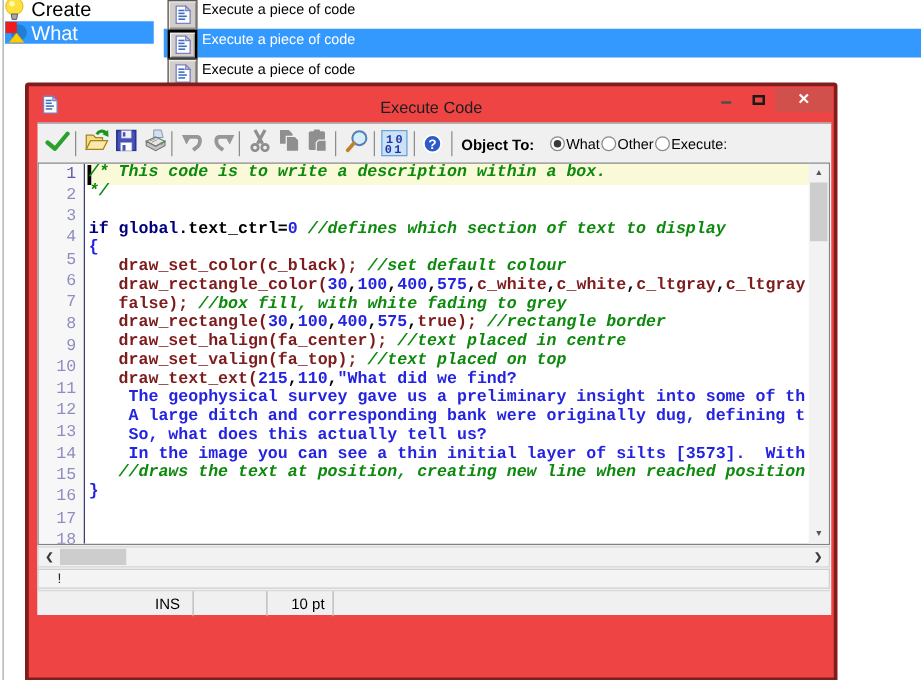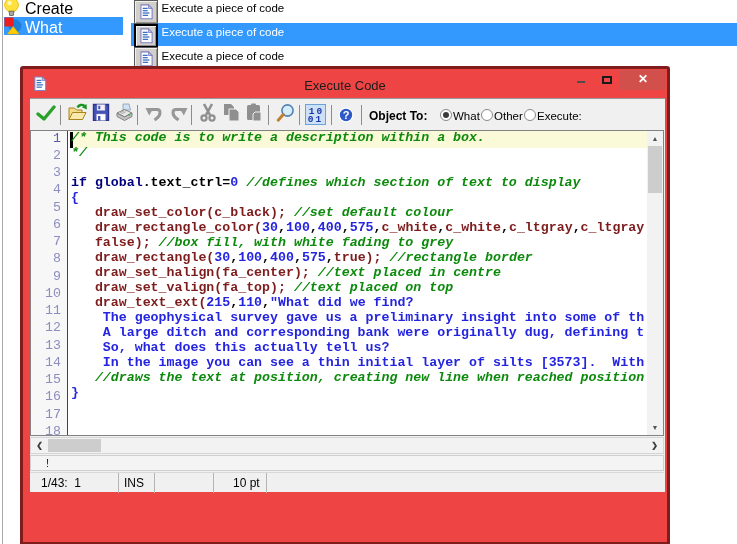--- a/index.html
+++ b/index.html
@@ -255,23 +255,20 @@
     </div>
     <div id="hsb">
       <div class="arr" style="left:1px">❮</div>
       <div id="hthumb"></div>
       <div class="arr" style="right:1px">❯</div>
     </div>
     <div id="msgbar">
         <span style="position:absolute;left:15px">!</span>
       </div>
     <div id="status">
-      <div class="scell" style="left:0;width:89px">
-          <span style="position:absolute;left:11px">1/43:&nbsp;&nbsp;1</span>
-        </div>
       <div class="scell" style="left:89px;width:36px">
           <span style="position:absolute;left:5px">INS</span>
         </div>
       <div class="scell" style="left:125px;width:59px"></div>
       <div class="scell" style="left:196px;width:41px">
           <span style="position:absolute;left:7px">10 pt</span>
         </div>
     </div>
   </div>
 </div>

